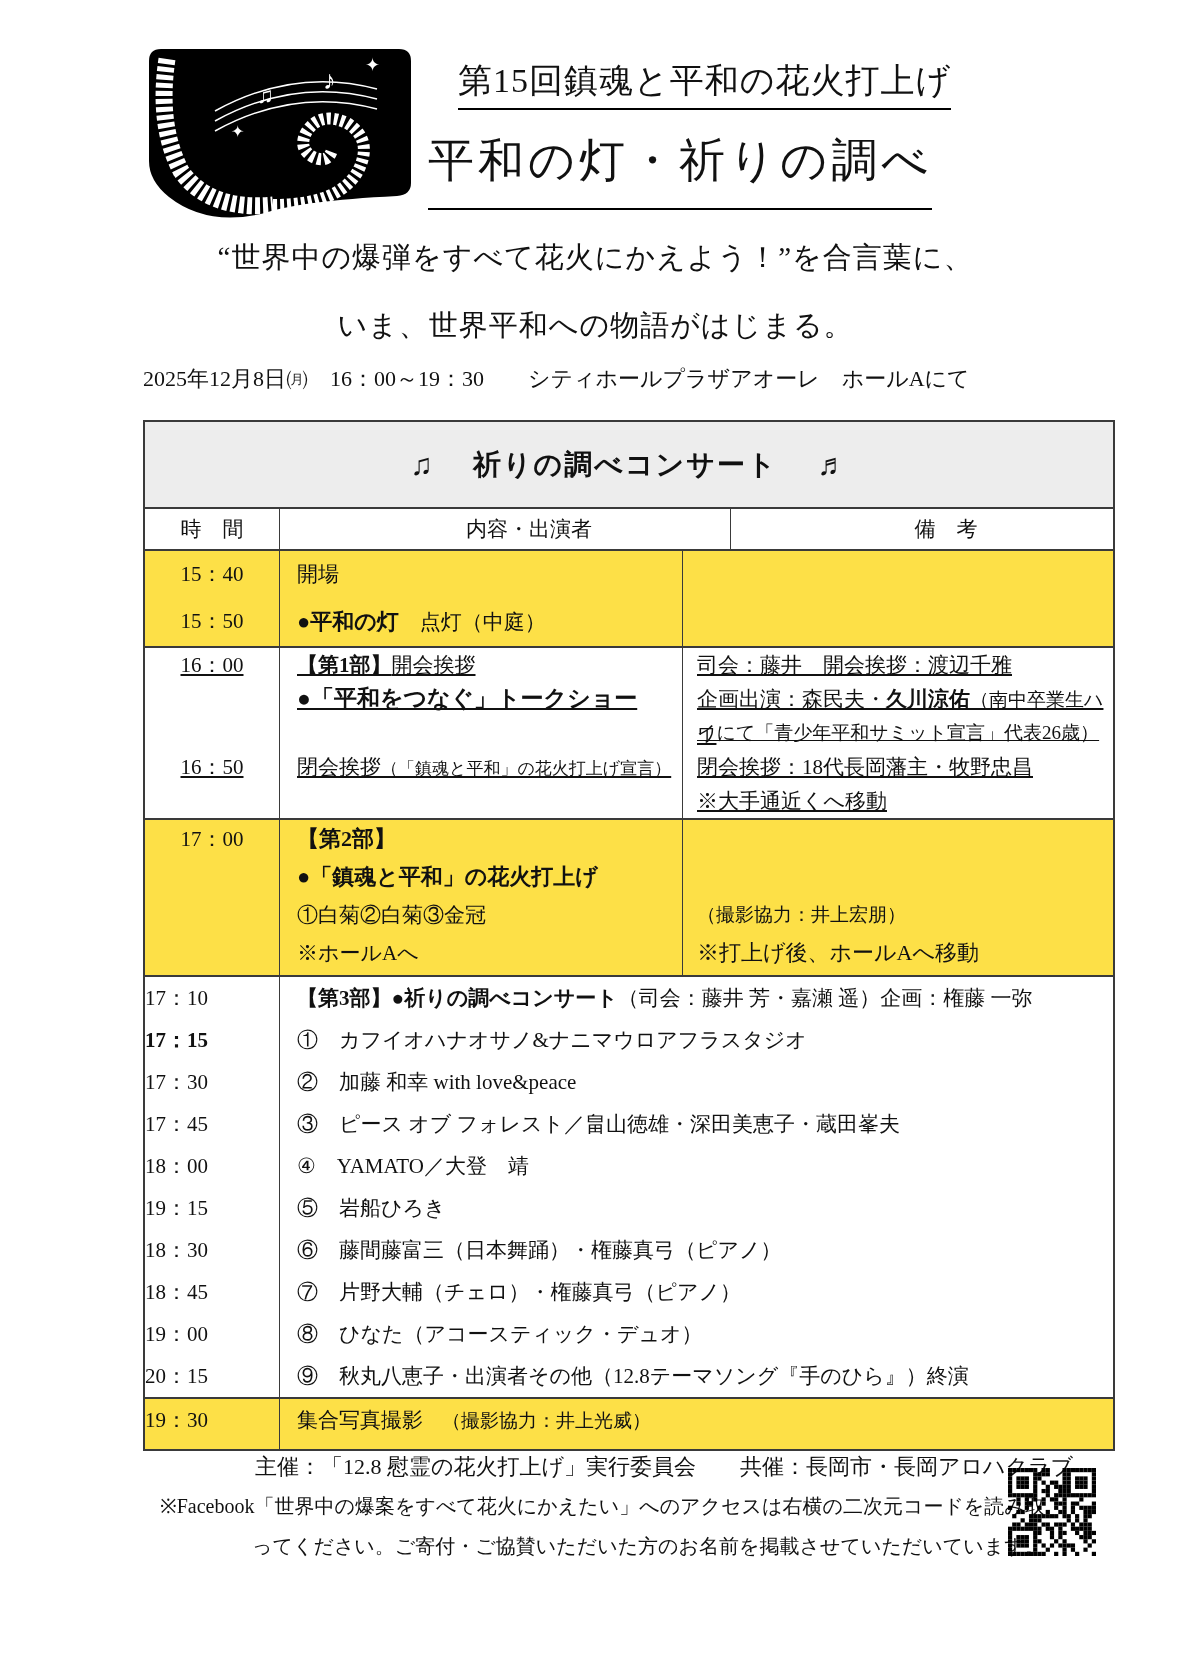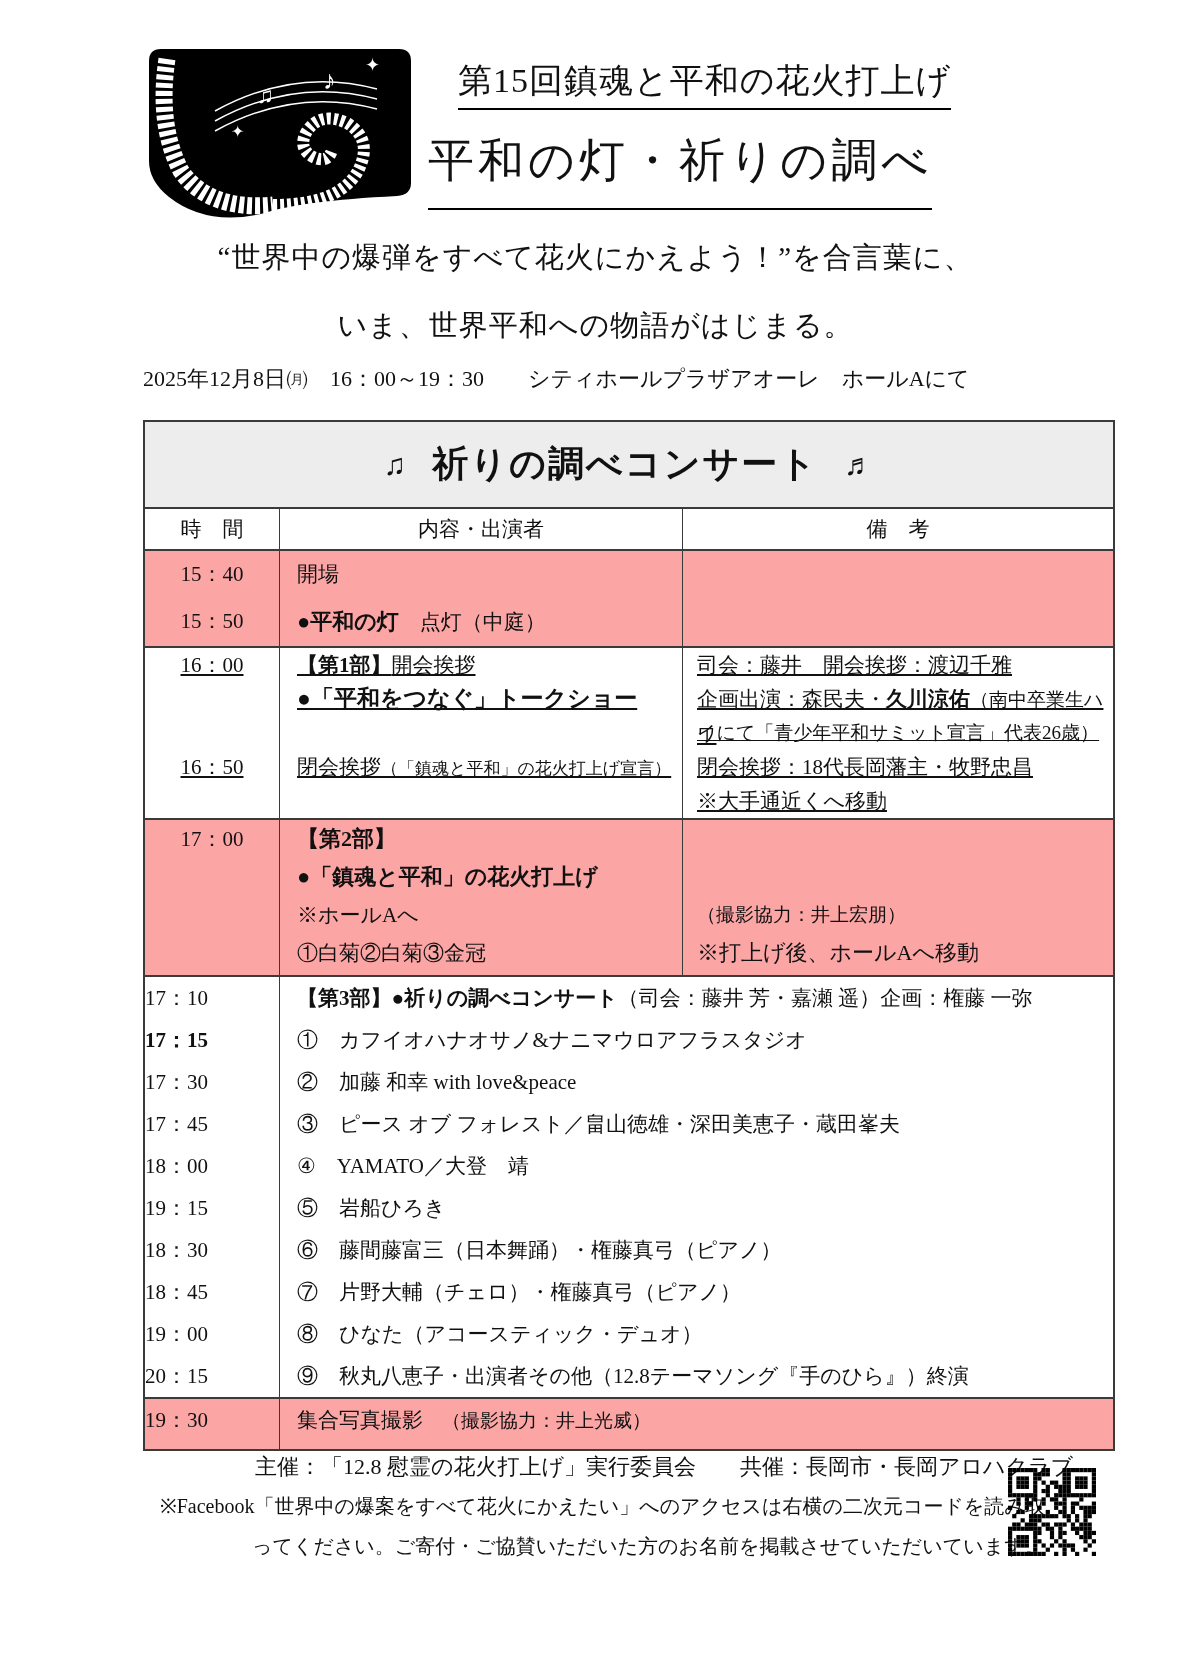--- a/index.html
+++ b/index.html
@@ -19,26 +19,26 @@
   .title2{position:absolute;left:428px;top:130px;font-size:46px;letter-spacing:4px;
           border-bottom:2px solid #000;padding-bottom:16px;}
   .slogan{position:absolute;left:0;width:1191px;text-align:center;font-size:29px;letter-spacing:1px;}
   .s1{top:238px;}
   .s2{top:306px;}
   .dateline{position:absolute;left:143px;top:364px;font-size:22px;}
 
   
   .tbl{position:absolute;left:143px;top:420px;width:972px;box-sizing:border-box;
        border:2px solid #3a3a3a;background:#fff;font-size:21px;}
-  .gray{background:#fca5a5;}
+  .gray{background:#fde047;}
   .band{height:85px;display:flex;align-items:center;justify-content:center;
         border-bottom:2px solid #3a3a3a;background:#ededed;}
-  .band-title{font-size:36px;font-weight:bold;letter-spacing:2px;margin:0 26px;}
+  .band-title{font-size:28px;font-weight:bold;letter-spacing:2px;margin:0 40px;}
   .note{font-size:30px;}
-  .hdr{display:flex;height:40px;border-bottom:2px solid #3a3a3a;}
+  .hdr{display:flex;height:40px;border-bottom:2px solid #3a3a3a;gap:48px;}
   .hc{display:flex;align-items:center;justify-content:center;}
   .row{display:flex;border-bottom:2px solid #3a3a3a;}
   .row:last-child{border-bottom:none;}
   .ct{flex:0 0 135px;width:135px;border-right:1px solid #3a3a3a;text-align:center;box-sizing:border-box;}
   .cc{flex:0 0 403px;width:403px;padding-left:17px;box-sizing:border-box;}
   .cc.div{border-right:1px solid #3a3a3a;}
   .cr{flex:1;padding-left:14px;box-sizing:border-box;}
   .rA{height:95px;}  .lnA{height:47px;line-height:47px;}
   .rB{height:170px;text-decoration:underline;} .lnB{height:34px;line-height:34px;}
   .rC{height:155px;} .lnC{height:38px;line-height:38px;}
@@ -132,22 +132,22 @@
       </div>
     </div>
 
     <div class="row rC gray">
       <div class="ct">
         <div class="lnC">17：00</div>
       </div>
       <div class="cc div">
         <div class="lnC b big22">【第2部】</div>
         <div class="lnC b big22">●「鎮魂と平和」の花火打上げ</div>
+        <div class="lnC">①白菊②白菊③金冠</div>
         <div class="lnC">※ホールAへ</div>
-        <div class="lnC">①白菊②白菊③金冠</div>
       </div>
       <div class="cr">
         <div class="lnC"></div>
           <div class="lnC"></div>
         <div class="lnC sm19">（撮影協力：井上宏朋）</div>
         <div class="lnC big22">※打上げ後、ホールAへ移動</div>
       </div>
     </div>
 
     <div class="row" style="display:block;">

